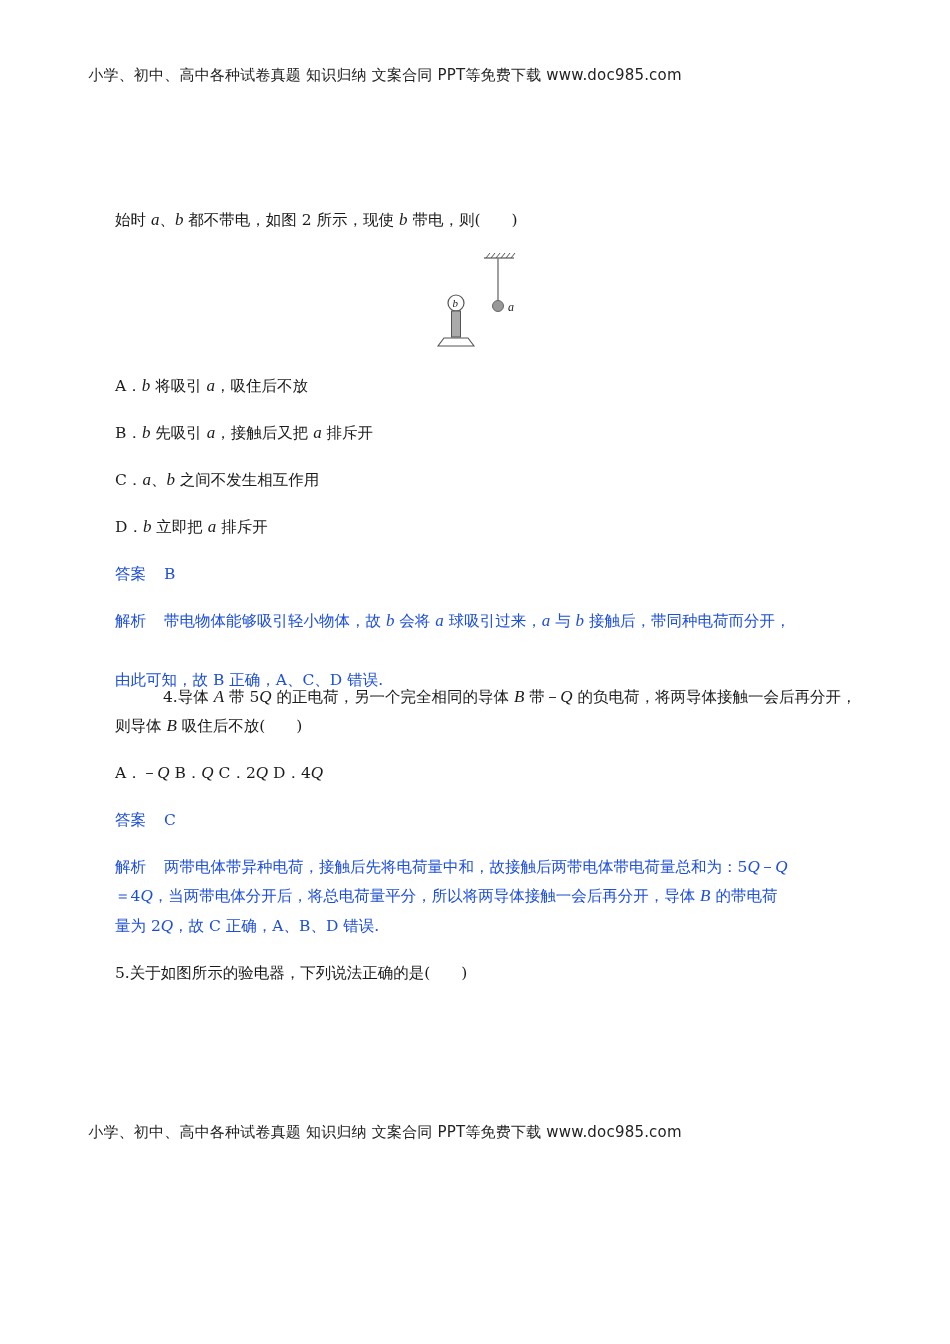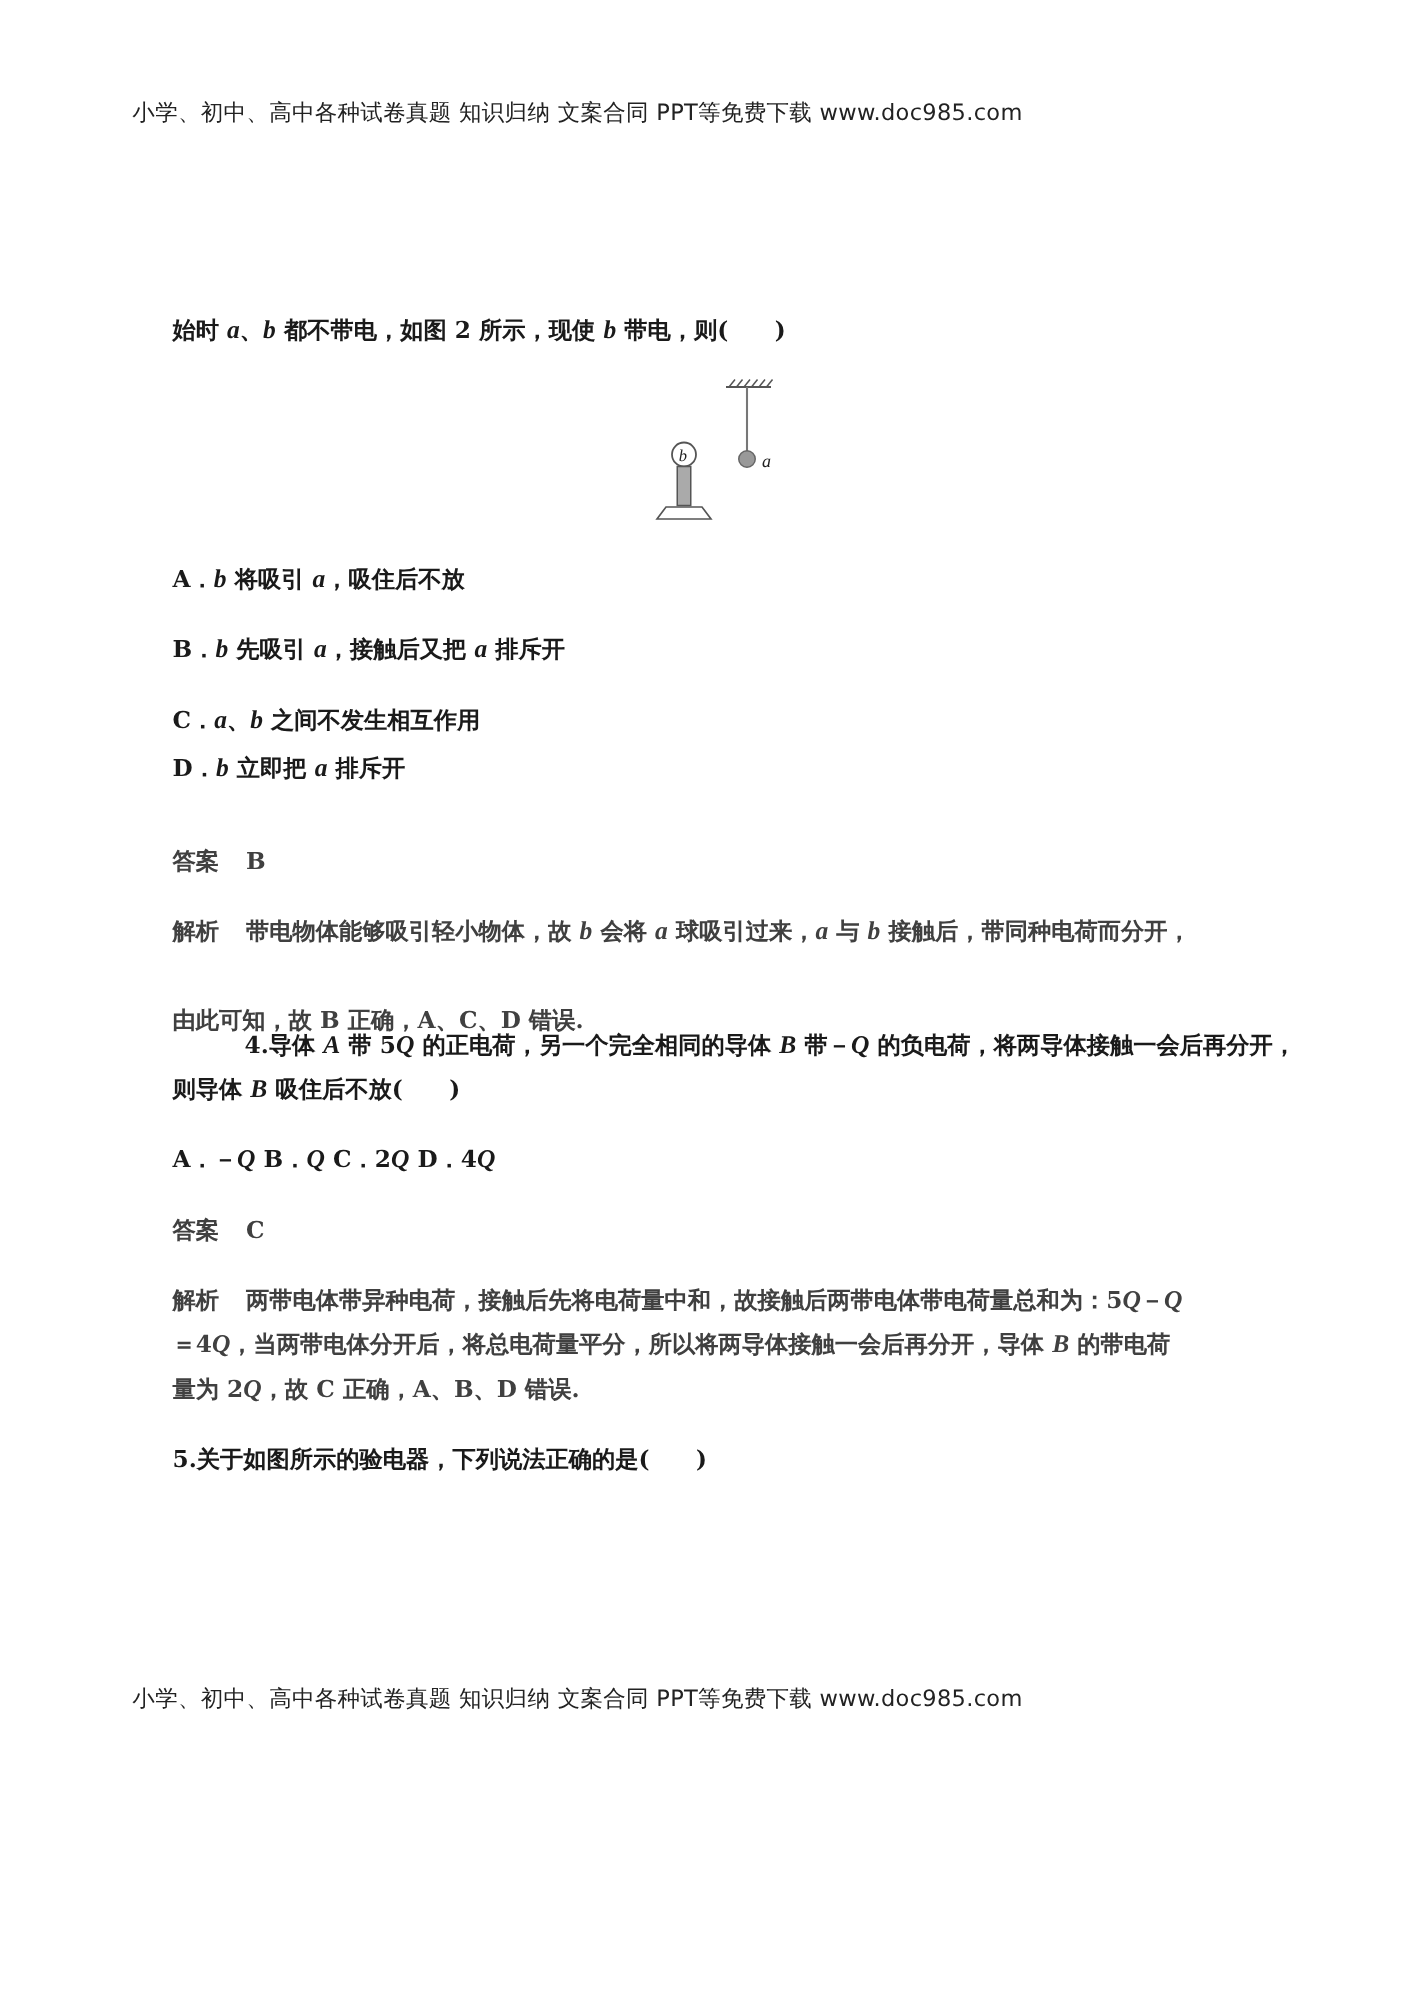--- a/index.html
+++ b/index.html
@@ -2,22 +2,22 @@
 <html><head>
 <meta charset="utf-8">
 <style>
   html, body { margin: 0; padding: 0; background: #ffffff; }
   body { width: 950px; height: 1344px; position: relative; overflow: hidden;
          font-family: "DejaVu Serif", "Liberation Serif", serif; color: #1a1a1a; }
   .banner { position: absolute; left: 0; width: 770px; text-align: center;
             font-family: "DejaVu Sans", "Liberation Sans", sans-serif; font-size: 15px; color: #222; letter-spacing: 0.2px; }
   .banner.top { top: 66px; }
   .banner.bottom { top: 1123px; }
-  .line { position: absolute; left: 115px; font-size: 15.5px; line-height: 20px; white-space: nowrap; font-weight: bold; }
-  .red { color: #404040; }
+  .line { position: absolute; left: 115px; font-size: 15.5px; line-height: 20px; white-space: nowrap; }
+  .red { color: #1d4ed8; }
   i.v { font-style: italic; font-family: "Liberation Serif", "DejaVu Serif", serif; font-size: 17px; }
   .sp { display: inline-block; width: 18px; }
   .figure { position: absolute; left: 430px; top: 250px; width: 110px; height: 100px; }
 </style>
 </head>
 <body>
 
 <div class="banner top">小学、初中、高中各种试卷真题 知识归纳 文案合同 PPT等免费下载   www.doc985.com</div>
 
 <div class="line" style="top:210px;">
@@ -49,21 +49,21 @@
 
 <div class="line" style="top:376px;">
   <span>A．</span><i class="v">b</i><span> 将吸引 </span><i class="v">a</i><span>，吸住后不放</span>
 </div>
 <div class="line" style="top:423px;">
   <span>B．</span><i class="v">b</i><span> 先吸引 </span><i class="v">a</i><span>，接触后又把 </span><i class="v">a</i><span> 排斥开</span>
 </div>
 <div class="line" style="top:470px;">
   <span>C．</span><i class="v">a</i><span>、</span><i class="v">b</i><span> 之间不发生相互作用</span>
 </div>
-<div class="line" style="top:502px;text-align:center;">
+<div class="line" style="top:517px;text-align:center;">
   <span>D．</span><i class="v">b</i><span> 立即把 </span><i class="v">a</i><span> 排斥开</span>
 </div>
 
 <div class="line red" style="top:564px;">
   <span>答案</span><span class="sp"></span><span>B</span>
 </div>
 <div class="line red" style="top:611px;">
   <span>解析</span><span class="sp"></span><span>带电物体能够吸引轻小物体，故 </span><i class="v">b</i><span> 会将 </span><i class="v">a</i><span> 球吸引过来，</span><i class="v">a</i><span> 与 </span><i class="v">b</i><span> 接触后，带同种电荷而分开，</span>
 </div>
 <div class="line red" style="top:640px;margin-top:30px;">由此可知，故 B 正确，A、C、D 错误.</div>

